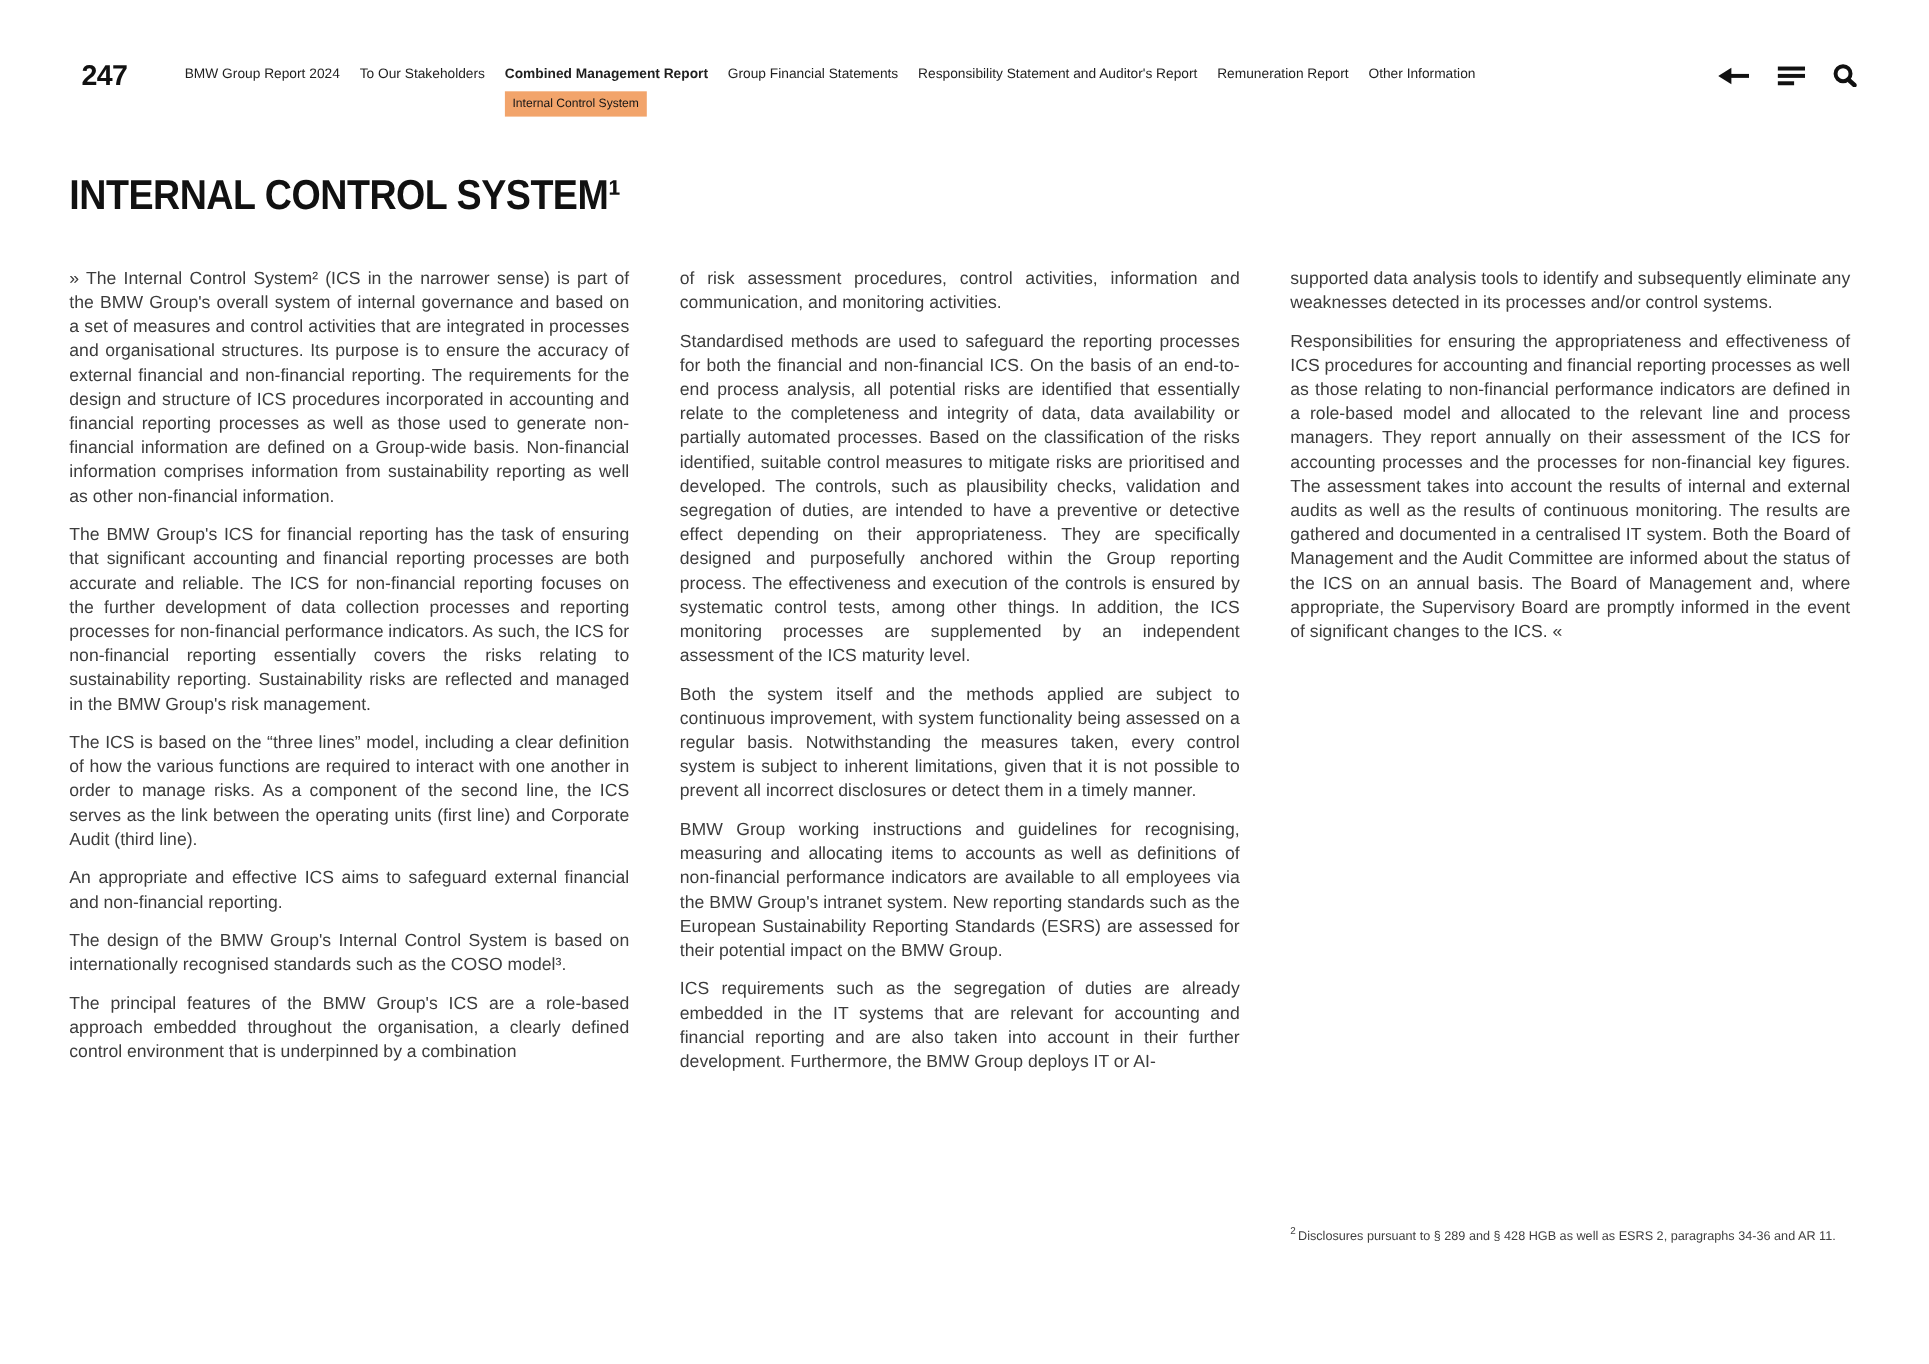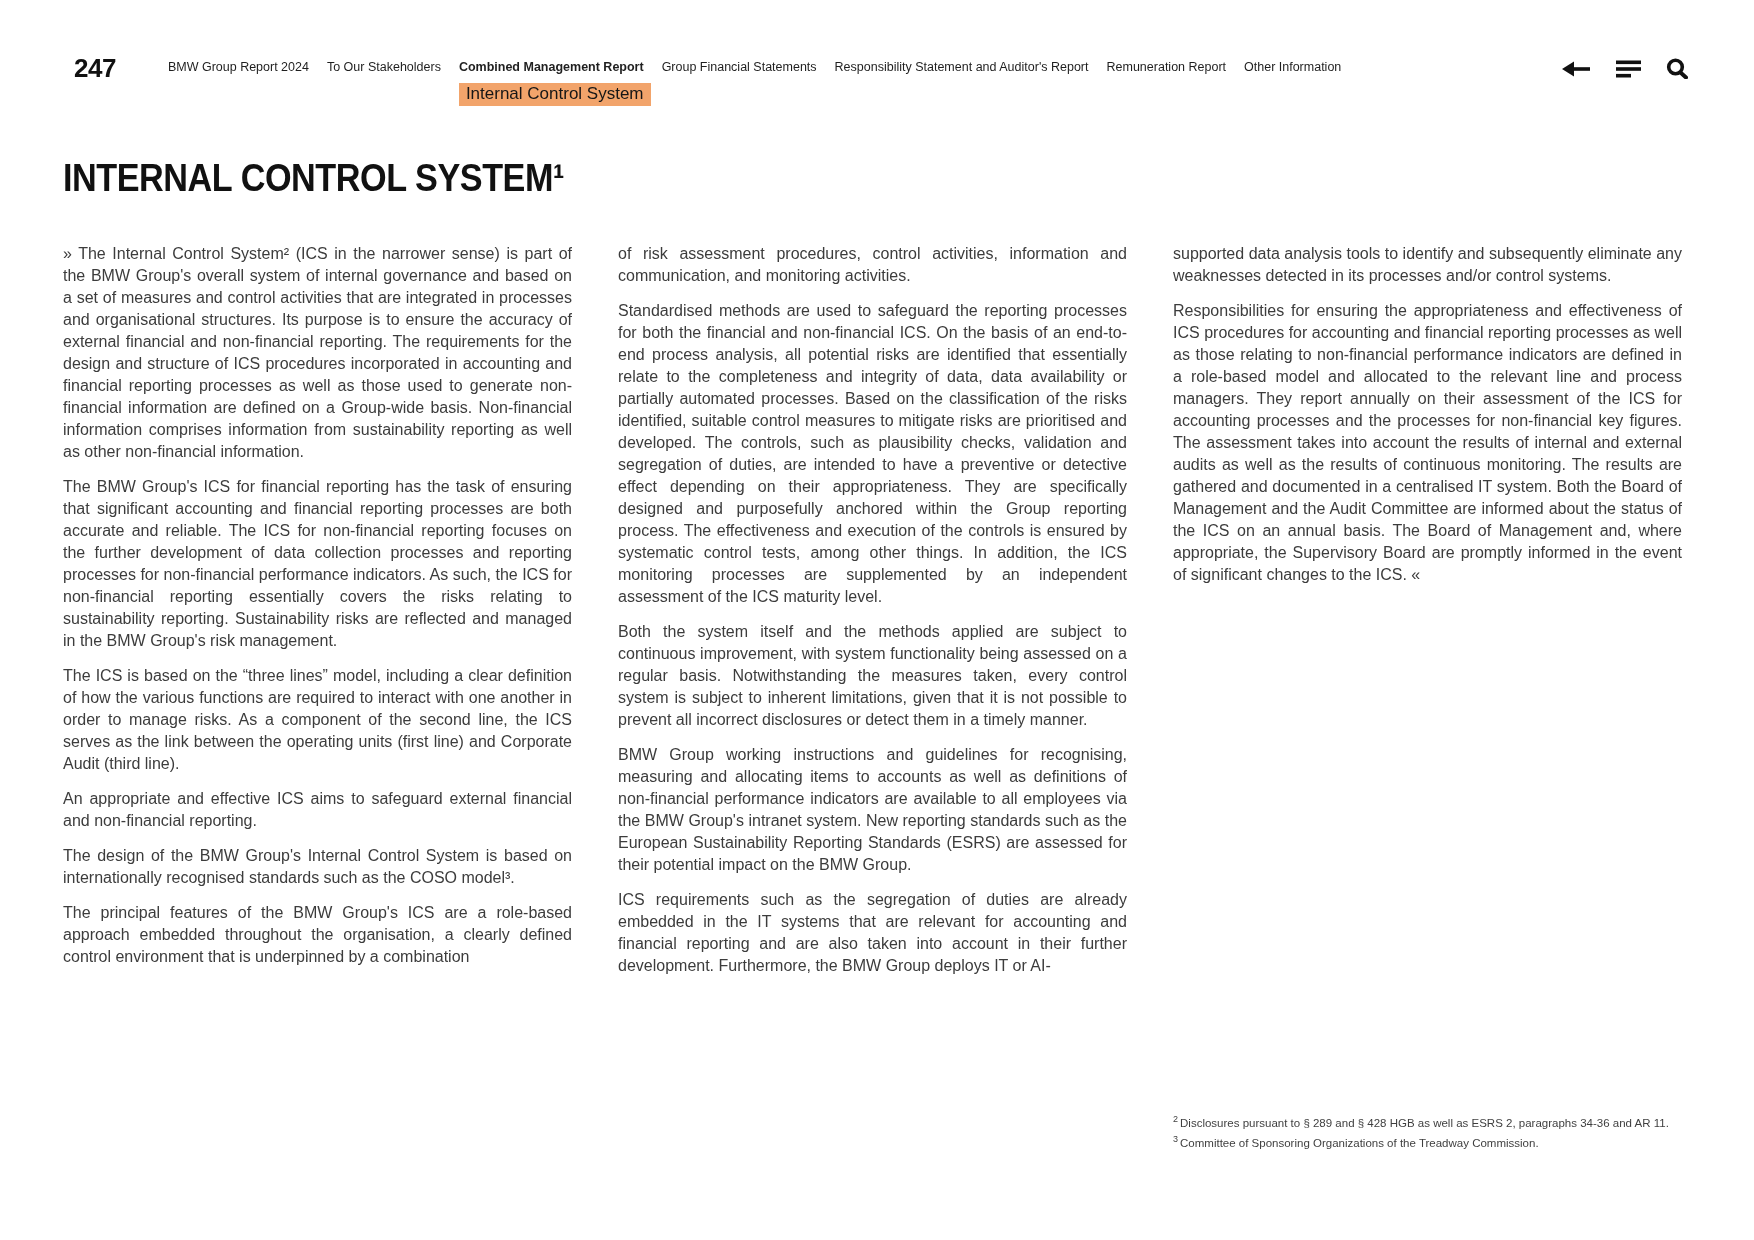--- a/index.html
+++ b/index.html
@@ -24,21 +24,21 @@
   }
   .nav {
     display: flex; gap: 18px; padding-top: 5px;
     font-size: 12.5px; line-height: 15px; white-space: nowrap;
     color: #1f1f1f;
   }
   .nav-item { cursor: default; }
   .nav-item.active { font-weight: 700; position: relative; }
   .subnav-tab {
     position: absolute; left: 0; top: calc(100% + 8px);
-    font-weight: 400; font-size: 17px; line-height: 14px;
+    font-weight: 400; font-size: 11px; line-height: 14px;
     padding: 4px 7px 5px 7px; white-space: nowrap;
     color: #161616;
   }
   .header-icons {
     margin-left: auto; display: flex; gap: 25px;
     align-items: center; padding-top: 3px;
   }
   .hicon { display: block; }
 
   
@@ -128,14 +128,13 @@
     <p>ICS requirements such as the segregation of duties are already embedded in the IT systems that are relevant for accounting and financial reporting and are also taken into account in their further development. Furthermore, the BMW Group deploys IT or AI-</p>
   </div>
   <div class="col">
     <p>supported data analysis tools to identify and subsequently eliminate any weaknesses detected in its processes and/or control systems.</p>
     <p>Responsibilities for ensuring the appropriateness and effectiveness of ICS procedures for accounting and financial reporting processes as well as those relating to non-financial performance indicators are defined in a role-based model and allocated to the relevant line and process managers. They report annually on their assessment of the ICS for accounting processes and the processes for non-financial key figures. The assessment takes into account the results of internal and external audits as well as the results of continuous monitoring. The results are gathered and documented in a centralised IT system. Both the Board of Management and the Audit Committee are informed about the status of the ICS on an annual basis. The Board of Management and, where appropriate, the Supervisory Board are promptly informed in the event of significant changes to the ICS. «</p>
   </div>
 </div>
 
 <div class="footnotes">
   <p class="footnote"><sup>2</sup><span>Disclosures pursuant to § 289 and § 428 HGB as well as ESRS 2, paragraphs 34-36 and AR 11.</span></p>
-  <p class="footnote"><sup>3</sup><span>Committee of Sponsoring Organizations of the Treadway Commission.</span></p>
 </div>
 
 </body></html>

